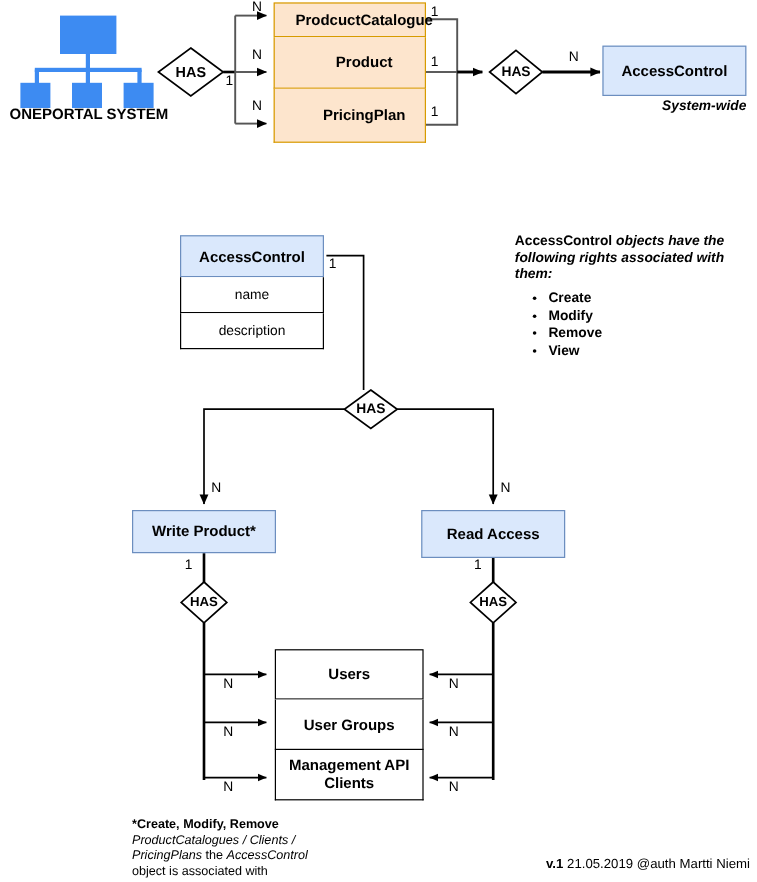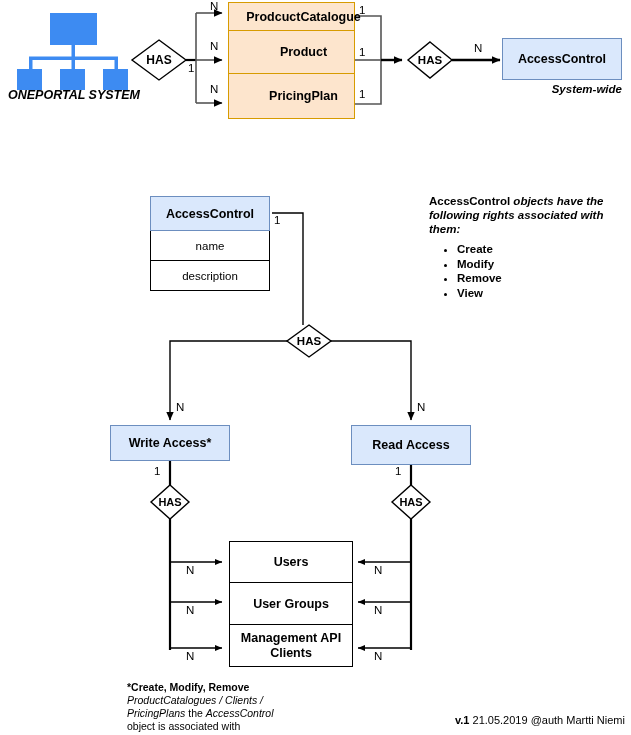--- a/index.html
+++ b/index.html
@@ -102,21 +102,20 @@
   .note li {
     font-style: normal;
     font-weight: bold;
     line-height: 14.5px;
   }
   .footnote {
     position: absolute;
     font-size: 10.5px;
     line-height: 13px;
     font-style: italic;
-    margin-left: 17px;
   }
   .footnote .strong { font-style: normal; font-weight: bold; }
   .footnote .plain { font-style: normal; font-weight: normal; }
   .version {
     position: absolute;
     font-size: 11px;
     font-weight: normal;
   }
   .version .v { font-weight: bold; }
 </style>
@@ -180,21 +179,21 @@
 
     <path d="M170,562 L222,562" stroke="#000000" stroke-width="1.4" fill="none" marker-end="url(#arrowThin)"></path>
     <path d="M170,602 L222,602" stroke="#000000" stroke-width="1.4" fill="none" marker-end="url(#arrowThin)"></path>
     <path d="M170,648 L222,648" stroke="#000000" stroke-width="1.4" fill="none" marker-end="url(#arrowThin)"></path>
 
     <path d="M411,562 L358,562" stroke="#000000" stroke-width="1.4" fill="none" marker-end="url(#arrowThin)"></path>
     <path d="M411,602 L358,602" stroke="#000000" stroke-width="1.4" fill="none" marker-end="url(#arrowThin)"></path>
     <path d="M411,648 L358,648" stroke="#000000" stroke-width="1.4" fill="none" marker-end="url(#arrowThin)"></path>
   </svg>
 
-  <div class="icon-label" style="left:8px; top:88px; width:130px; text-align:center;font-style:italic;">ONEPORTAL SYSTEM</div>
+  <div class="icon-label" style="left:8px; top:88px; width:130px; text-align:center;">ONEPORTAL SYSTEM</div>
 
   <div class="rel-label" style="left:132px; top:50px; width:54px; height:20px;">HAS</div>
   <div class="card" style="left:188px; top:62px;">1</div>
 
   <div class="card" style="left:210px; top:0px;">N</div>
   <div class="card" style="left:210px; top:40px;">N</div>
   <div class="card" style="left:210px; top:83px;">N</div>
 
   <div class="node entity-orange" style="left:228px; top:2px; width:127px; height:29px;">
     <span>ProdcuctCatalogue</span>
@@ -241,21 +240,21 @@
       <li>View</li>
     </ul>
   </div>
 
   <div class="rel-label" style="left:287px; top:331px; width:44px; height:20px; font-size:11.5px;">HAS</div>
 
   <div class="card" style="left:176px; top:401px; font-weight:normal;">N</div>
   <div class="card" style="left:417px; top:401px; font-weight:normal;">N</div>
 
   <div class="node entity-blue" style="left:110px; top:425px; width:120px; height:36px;">
-    <span>Write Access*</span>
+    <span>Write Product*</span>
   </div>
   <div class="node entity-blue" style="left:351px; top:425px; width:120px; height:40px;text-align:center;">
     <span>Read Access</span>
   </div>
 
   <div class="card" style="left:154px; top:465px;">1</div>
   <div class="card" style="left:395px; top:465px;">1</div>
 
   <div class="rel-label" style="left:148px; top:493px; width:44px; height:18px; font-size:11px;">HAS</div>
   <div class="rel-label" style="left:389px; top:493px; width:44px; height:18px; font-size:11px;">HAS</div>

